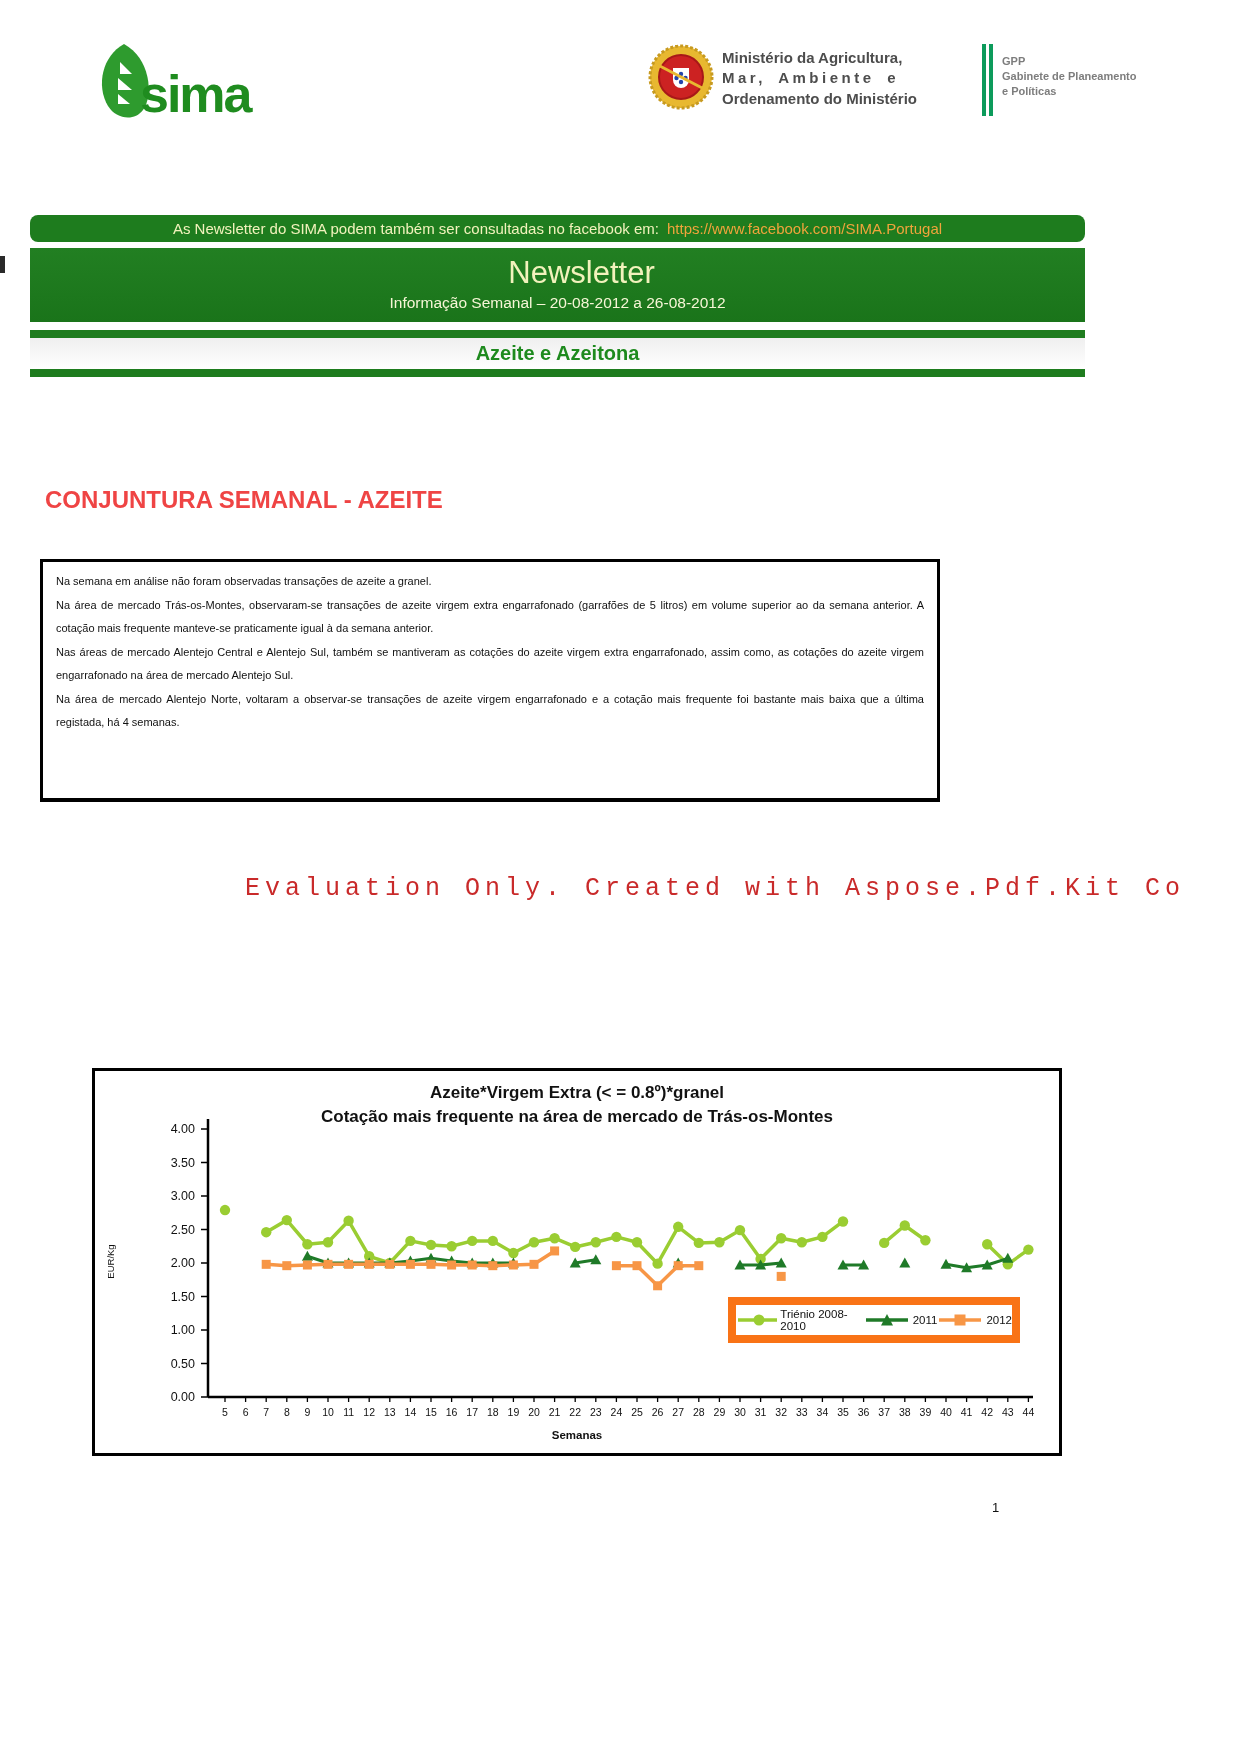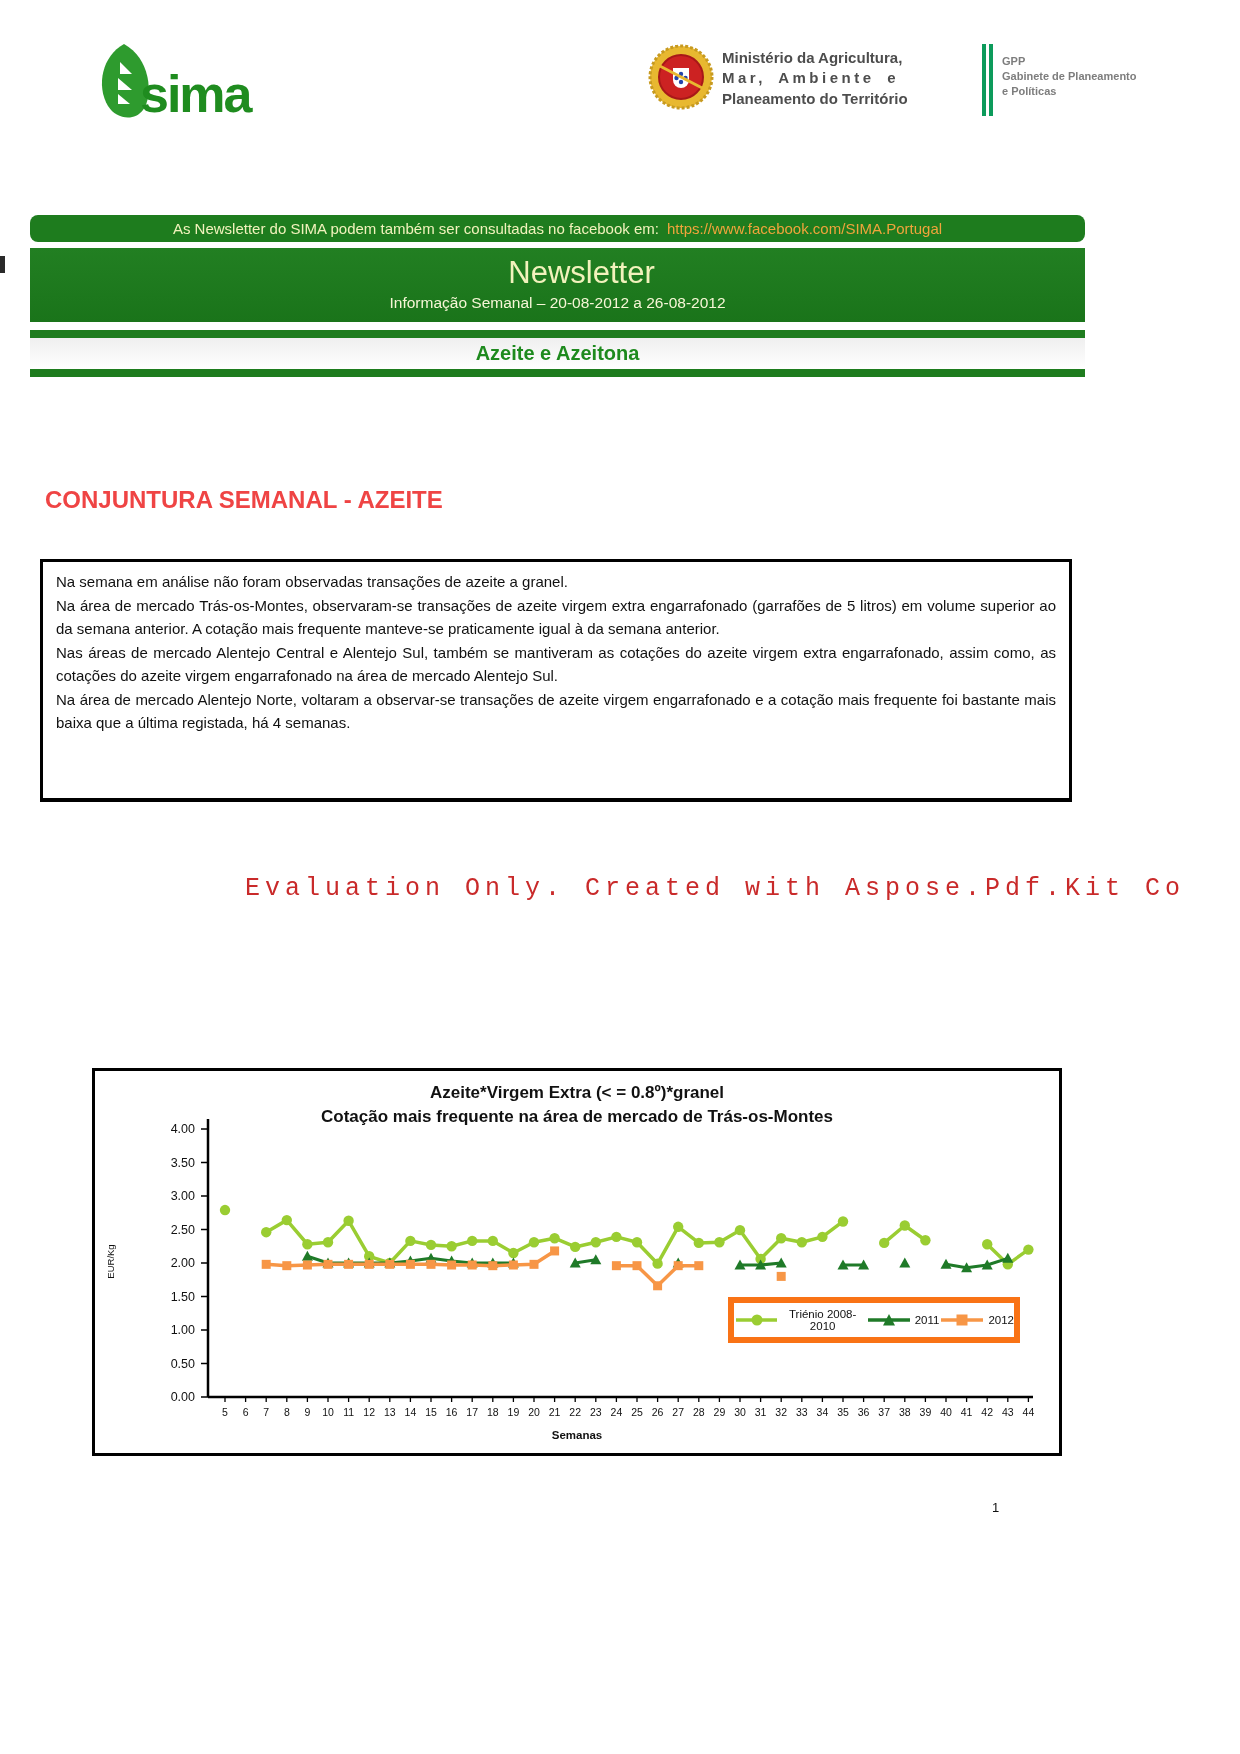--- a/index.html
+++ b/index.html
@@ -33,43 +33,43 @@
   .masthead .subtitle { color:#f6f6d6; font-size:15.5px; margin-top:3px; }
 
   .section-band { left:30px; top:330px; width:1055px; }
   .section-band .bar { height:8px; background:#1e7c1e; }
   .section-band .mid { height:31px; background:linear-gradient(#efefef,#ffffff);
                        display:flex; align-items:center; justify-content:center; }
   .section-band .mid span { color:#1e8a1e; font-weight:bold; font-size:20px; }
 
   .article-heading { left:45px; top:486px; font-size:24px; font-weight:bold; color:#ef4444; }
 
-  .textbox { left:40px; top:559px; width:1032px; height:243px;
+  .textbox { left:40px; top:559px; width:900px; height:243px;
              border:3px solid #000; border-bottom-width:4px; padding:8px 13px;
-             font-size:15px; line-height:23.5px; color:#111; text-align:justify; }
+             font-size:11px; line-height:23.5px; color:#111; text-align:justify; }
 
   .watermark { left:245px; top:874px; width:1100px; white-space:nowrap; overflow:hidden;
                font-family:"Liberation Mono","DejaVu Sans Mono",monospace;
                font-size:25px; letter-spacing:5px; color:#c92a2a; }
 
   
   .chartbox { left:92px; top:1068px; width:970px; height:388px;
               border:3px solid #000; background:#fff; }
   .chart-title { position:absolute; left:0; top:12px; width:100%; text-align:center;
                  font-weight:bold; font-size:17px; color:#111; }
   .chart-subtitle { position:absolute; left:0; top:36px; width:100%; text-align:center;
                     font-weight:bold; font-size:17px; color:#111; }
   #chart-svg { position:absolute; left:0; top:26px; }
   .ylab { position:absolute; left:-2px; top:185px; font-size:9.5px; color:#111;
           transform:rotate(-90deg); transform-origin:center; }
   .xlab { position:absolute; left:0; top:358px; width:100%; text-align:center;
           font-weight:bold; font-size:11.5px; color:#111; }
   .legend { position:absolute; left:633px; top:226px; width:292px; height:46px;
-            border:6px solid #f97316; background:#fff; display:flex; align-items:center;
-            justify-content:space-evenly;text-align:center; }
+            border:8px solid #f97316; background:#fff; display:flex; align-items:center;
+            justify-content:space-evenly; }
   .legend-entry { display:flex; align-items:center; gap:3px; font-size:11.5px; color:#111; }
   .legend-entry svg { width:46px; height:14px; }
 
   .pagenum { left:992px; top:1500px; font-size:13px; color:#111; }
 </style>
 </head>
 <body>
 
 <div class="abs sima-logo">
   <svg width="190" height="84" viewBox="0 0 190 84">
@@ -92,21 +92,21 @@
     <circle cx="28.5" cy="34" r="2.2" fill="#2244aa"></circle>
     <circle cx="37.5" cy="34" r="2.2" fill="#2244aa"></circle>
     <circle cx="33" cy="38" r="2.2" fill="#2244aa"></circle>
     <line x1="8" y1="20" x2="58" y2="46" stroke="#e8b830" stroke-width="3"></line>
   </svg>
 </div>
 
 <div class="abs ministry-text">
   <div>Ministério da Agricultura,</div>
   <div class="spread">Mar, Ambiente e</div>
-  <div>Planeamento do Território</div>
+  <div>Ordenamento do Ministério</div>
 </div>
 
 <div class="abs green-bars">
     <div></div>
     <div></div>
   </div>
 
 <div class="abs gpp-text">
   <div>GPP</div>
   <div>Gabinete de Planeamento</div>

